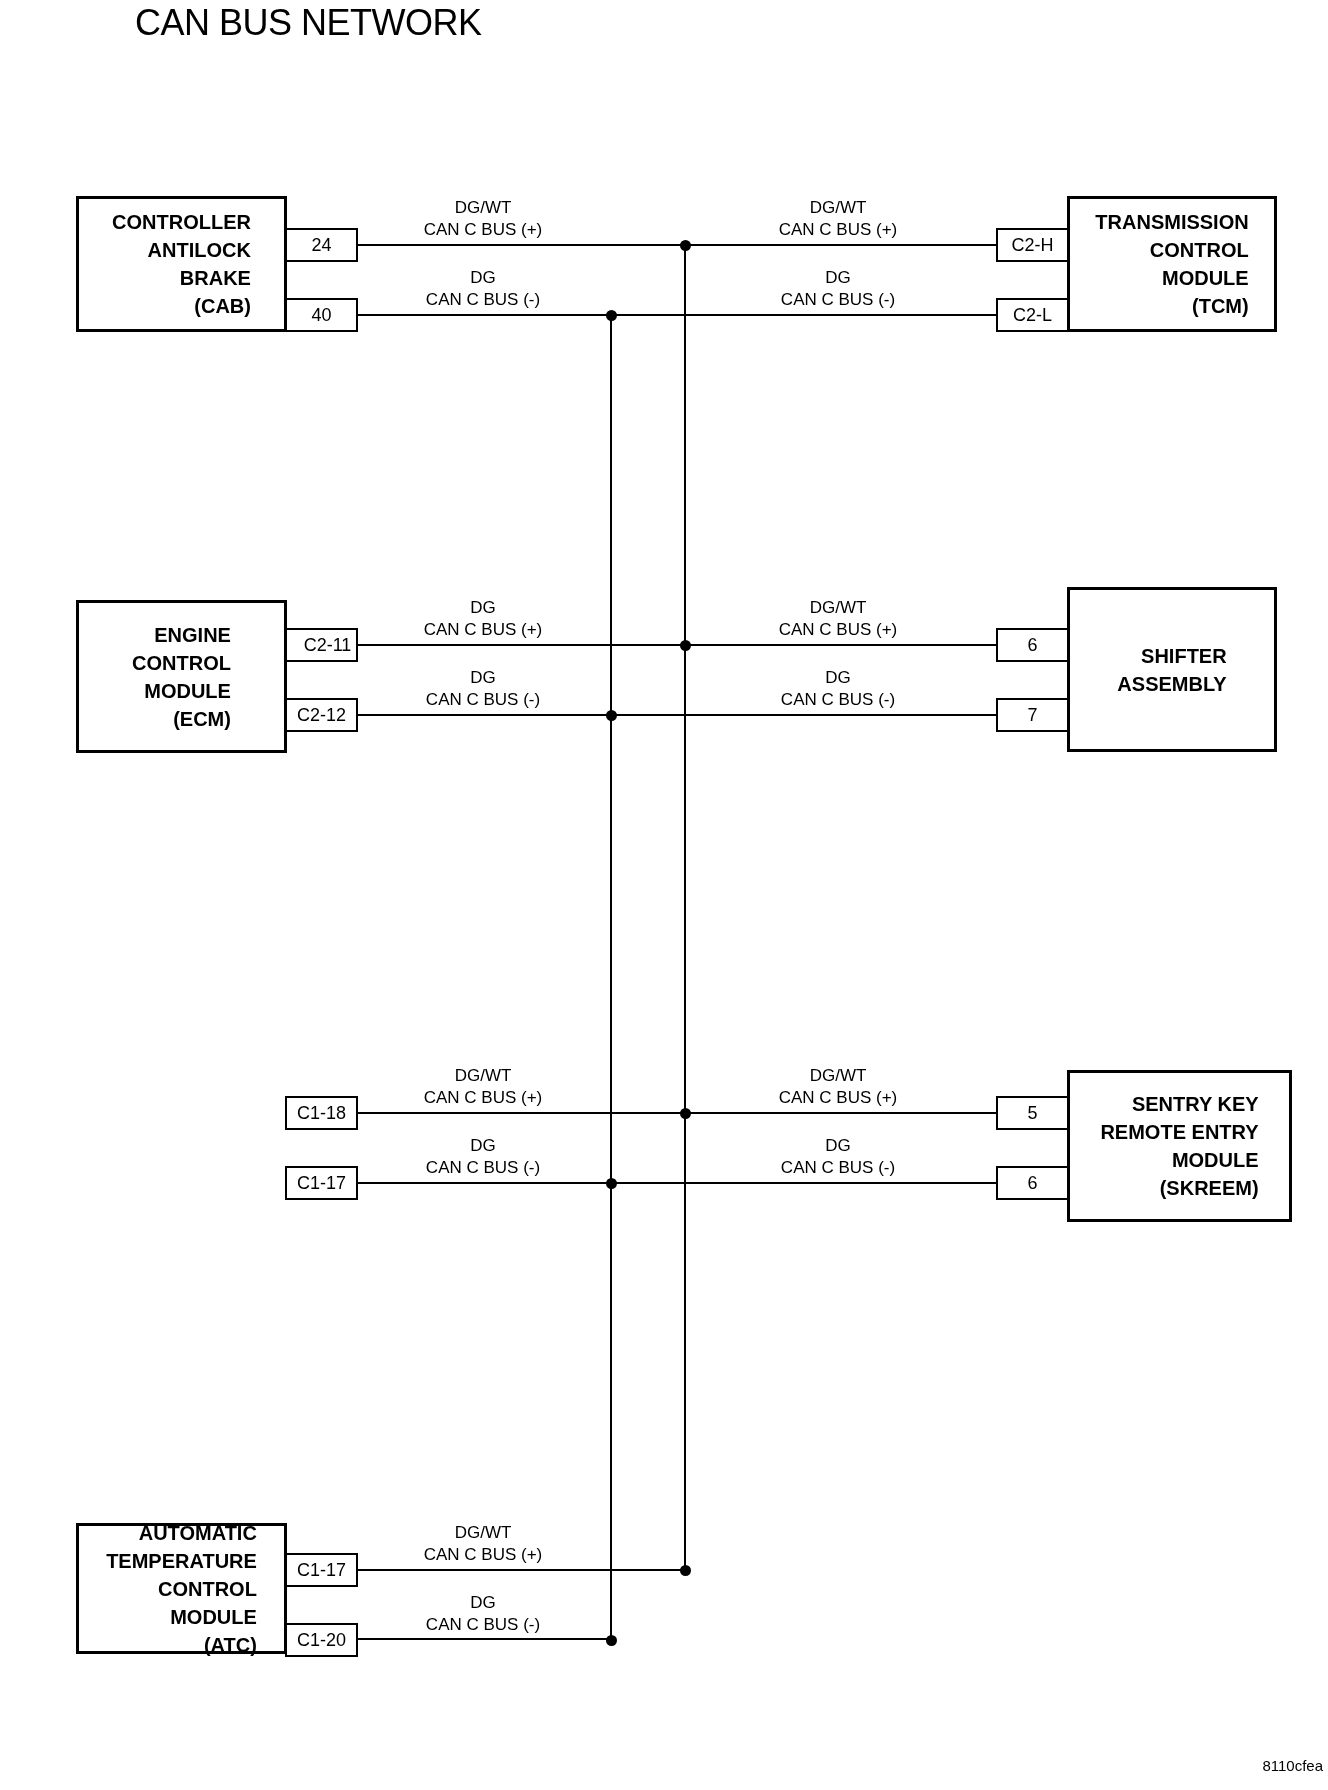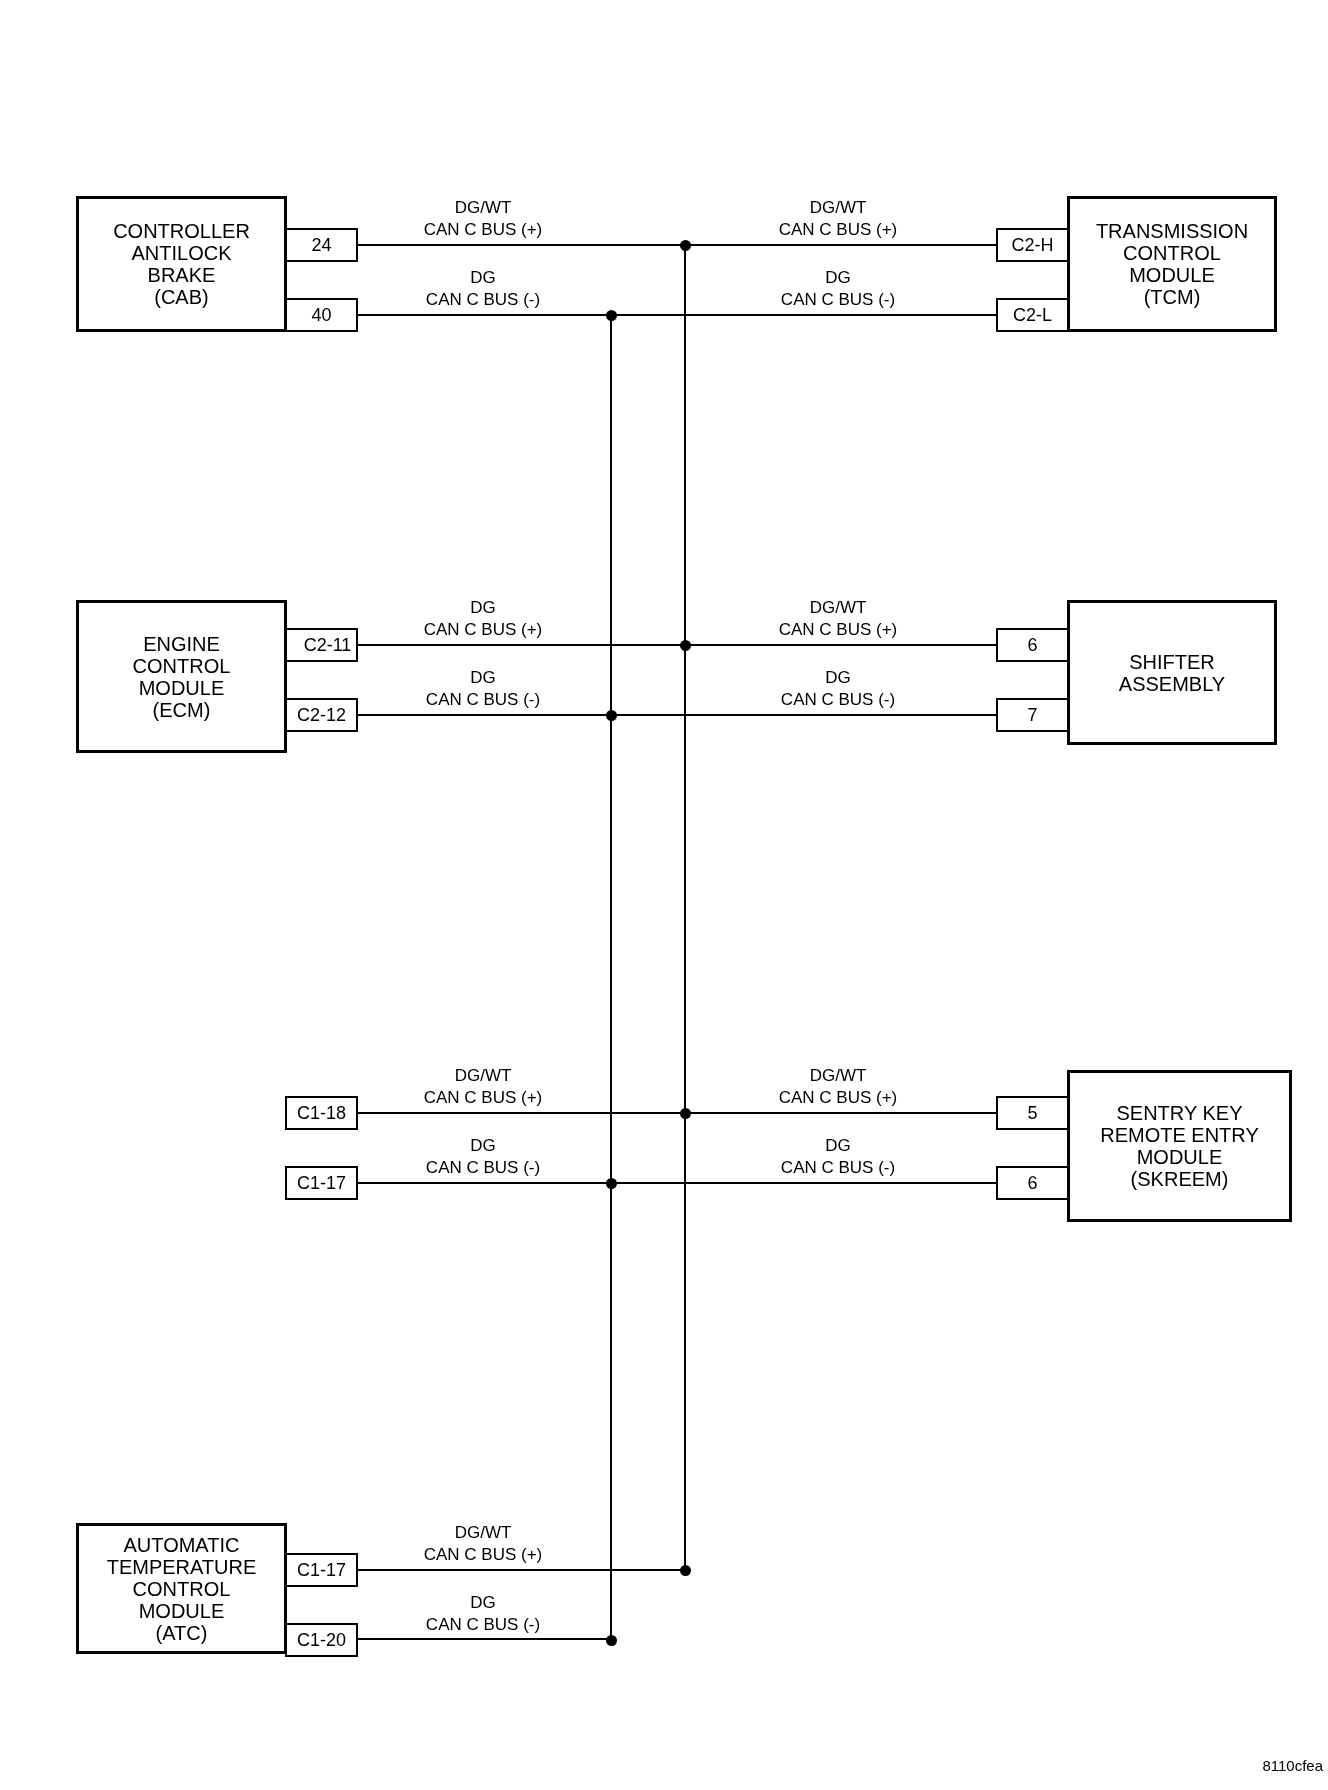--- a/index.html
+++ b/index.html
@@ -10,21 +10,21 @@
   }
   .title {
     position:absolute; left:135px; top:2px;
     font-size:36px; font-weight:400; letter-spacing:-0.5px; white-space:nowrap;
   }
   .module {
     position:absolute; border:3px solid #000; background:#fff;
     display:flex; align-items:center; justify-content:center; text-align:center;
   }
   .module .mname {
-    font-weight:normal; font-size:20px; line-height:22px; white-space:pre-line;
+    font-weight:bold; font-size:20px; line-height:28px; white-space:pre-line;text-align:right;
   }
   .pin {
     position:absolute; width:73px; height:34px; border:2px solid #000; background:#fff;
     display:flex; align-items:center; justify-content:center;
     font-size:18px; line-height:18px;
   }
   .wire { position:absolute; background:#000; }
   .hp { height:2.5px; }
   .hm { height:1.6px; }
   .busp { width:2.4px; }
@@ -37,40 +37,41 @@
   .footer {
     position:absolute; left:1150px; top:1757px; width:173px;
     text-align:right; font-size:15px;
   }
 </style>
 </head>
 <body>
 
 <div class="page">
 
+  <div class="title">CAN BUS NETWORK</div>
 
   <div class="module" style="left:76px;top:196px;width:211px;height:136px;">
     <span class="mname">CONTROLLER
 ANTILOCK
 BRAKE
 (CAB)</span>
   </div>
   <div class="module" style="left:1067px;top:196px;width:210px;height:136px;">
     <span class="mname">TRANSMISSION
 CONTROL
 MODULE
 (TCM)</span>
   </div>
   <div class="module" style="left:76px;top:600px;width:211px;height:153px;">
     <span class="mname">ENGINE
 CONTROL
 MODULE
 (ECM)</span>
   </div>
-  <div class="module" style="left:1067px;top:600px;width:210px;height:145px;">
+  <div class="module" style="left:1067px;top:587px;width:210px;height:165px;">
     <span class="mname">SHIFTER
 ASSEMBLY</span>
   </div>
   <div class="module" style="left:1067px;top:1070px;width:225px;height:152px;">
     <span class="mname">SENTRY KEY
 REMOTE ENTRY
 MODULE
 (SKREEM)</span>
   </div>
   <div class="module" style="left:76px;top:1523px;width:211px;height:131px;">

